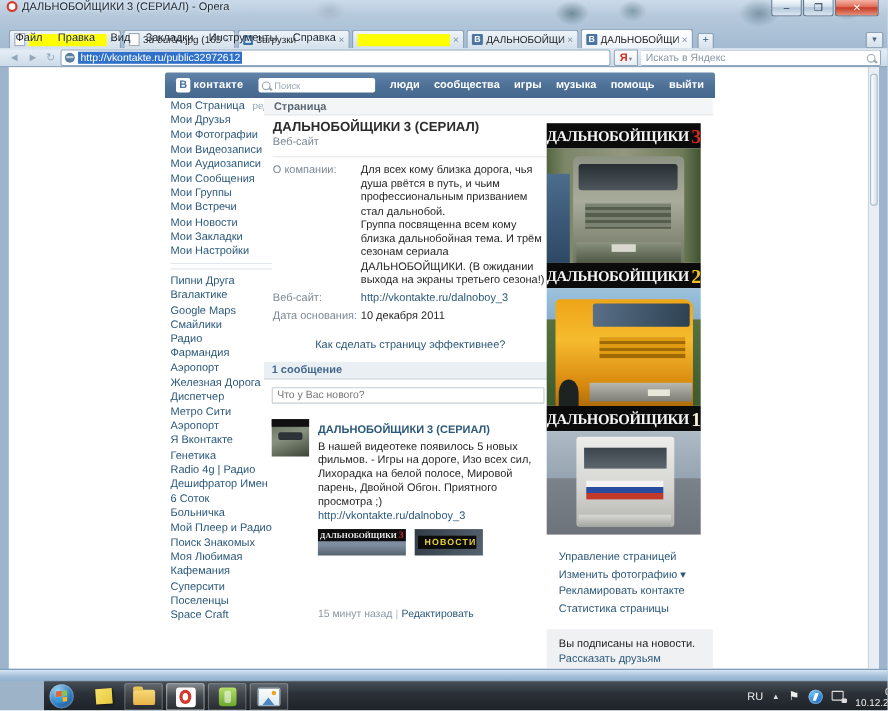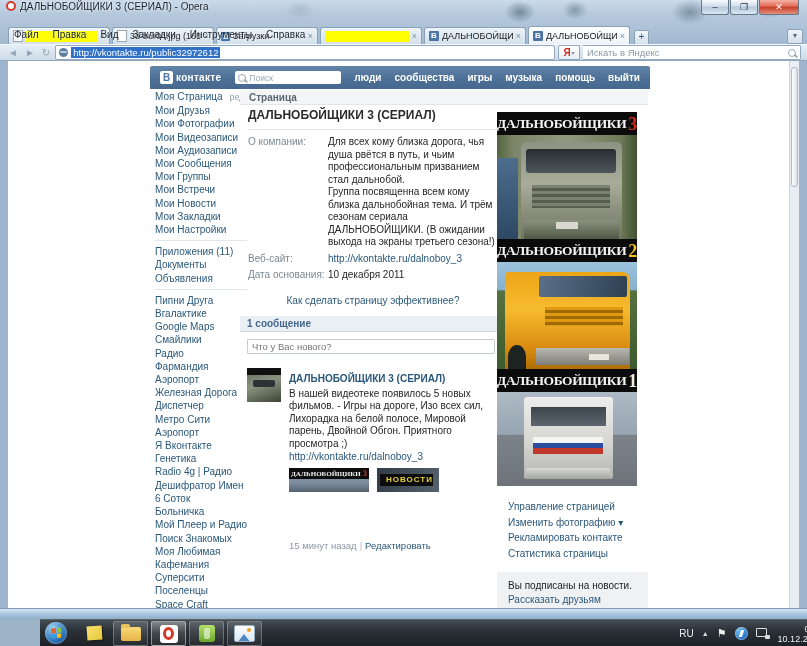--- a/index.html
+++ b/index.html
@@ -294,25 +294,20 @@
           <span class="sb-item">Мои Видеозаписи</span>
           <span class="sb-item">Мои Аудиозаписи</span>
           <span class="sb-item">Мои Сообщения</span>
           <span class="sb-item">Мои Группы</span>
           <span class="sb-item">Мои Встречи</span>
           <span class="sb-item">Мои Новости</span>
           <span class="sb-item">Мои Закладки</span>
           <span class="sb-item">Мои Настройки</span>
         </div>
       <div class="sb-div"></div>
-      <div>
-          <span class="sb-item">Приложения (11)</span>
-          <span class="sb-item">Документы</span>
-          <span class="sb-item">Объявления</span>
-        </div>
       <div class="sb-div"></div>
       <div>
           <span class="sb-item">Пипни Друга</span>
           <span class="sb-item">Вгалактике</span>
           <span class="sb-item">Google Maps</span>
           <span class="sb-item">Смайлики</span>
           <span class="sb-item">Радио</span>
           <span class="sb-item">Фармандия</span>
           <span class="sb-item">Аэропорт</span>
           <span class="sb-item">Железная Дорога</span>
@@ -332,20 +327,21 @@
           <span class="sb-item">Суперсити</span>
           <span class="sb-item">Поселенцы</span>
           <span class="sb-item">Space Craft</span>
         </div>
     </div>
 
     <div class="page-head">Страница</div>
 
     <div class="vk-main">
       <div class="pg-title">ДАЛЬНОБОЙЩИКИ 3 (СЕРИАЛ)</div>
+      <div class="pg-type">Веб-сайт</div>
       <div class="pg-hr"></div>
 
       <div class="irow">
         <div class="ilabel">О компании:</div>
         <div class="ival">
           <p class="para">Для всех кому близка дорога, чья душа рвётся в путь, и чьим профессиональным призванием стал дальнобой.</p>
           <p class="para">Группа посвященна всем кому близка дальнобойная тема. И трём сезонам сериала ДАЛЬНОБОЙЩИКИ. (В ожидании выхода на экраны третьего сезона!)</p>
         </div>
       </div>
       <div class="irow">

